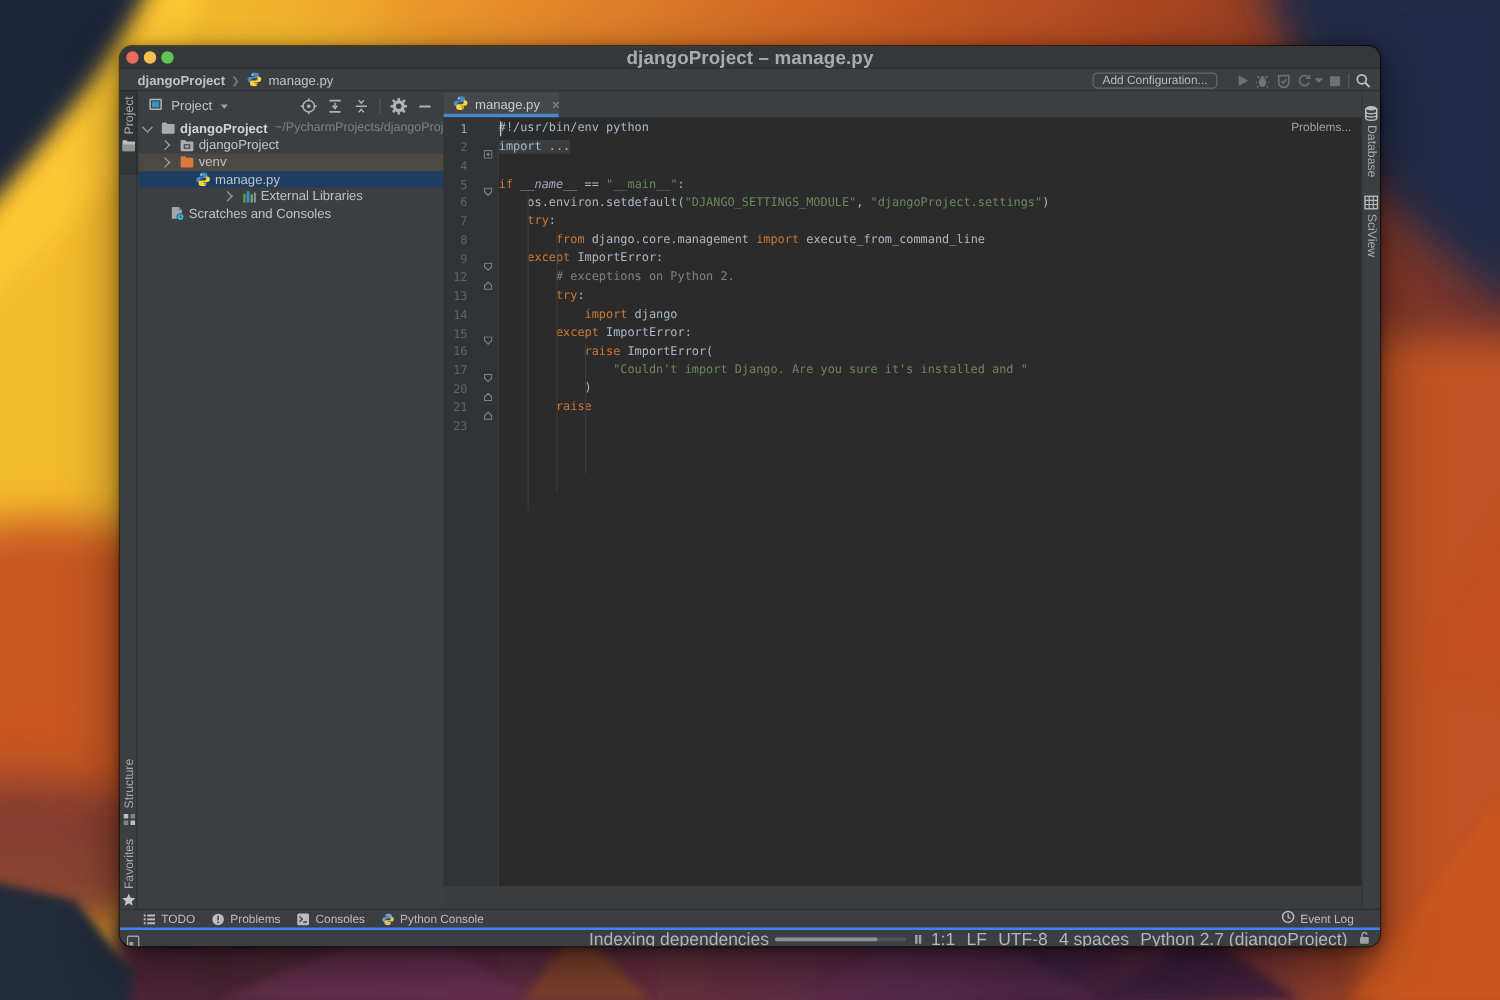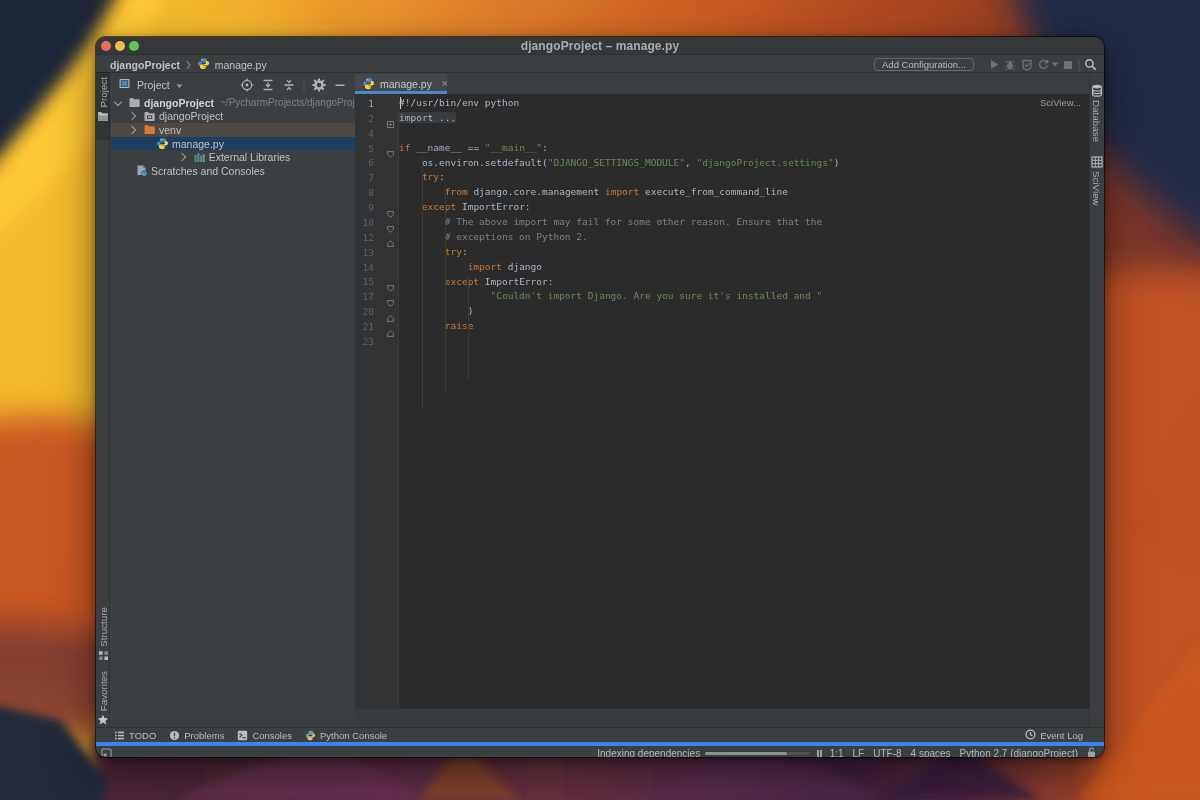--- a/index.html
+++ b/index.html
@@ -16,21 +16,21 @@
     background:#3C3F41;
     box-shadow:0 14px 42px rgba(0,0,0,.5), 0 2px 10px rgba(0,0,0,.4), 0 0 0 1px rgba(0,0,0,.55), inset 0 1px 0 rgba(255,255,255,.06);
   }
   
   #titlebar { position:absolute; left:0; top:0; right:0; height:18px; background:#353839; border-bottom:1px solid #2E3133; }
   .traffic { position:absolute; top:3.5px; width:10px; height:10px; border-radius:50%; }
   #tl-close { left:5px;  background:#EC6A5E; }
   #tl-min   { left:19px;  background:#F4BF4F; }
   #tl-zoom  { left:33px;  background:#61C554; }
   #window-title { position:absolute; left:0; right:0; top:0; height:18px; line-height:19px; text-align:center;
-    font-size:12px; color:#A9ACAE; font-weight:bold; letter-spacing:.1px; }
+    font-size:15px; color:#A9ACAE; font-weight:bold; letter-spacing:.1px; }
 
   
   #navbar { position:absolute; left:0; top:19px; right:0; height:17px; background:#3C3F41; border-bottom:1px solid #2E3133; }
   #breadcrumbs { position:absolute; left:14px; top:0; height:17px; display:flex; align-items:center; gap:5px; font-size:10.5px; color:#BFC2C5; }
   .crumb-sep { color:#75797B; font-size:8px; margin-top:-1px; }
   #breadcrumbs .bold { font-weight:bold; }
   #add-config { position:absolute; right:130px; top:2px; height:13px; padding:0 7px; border:1px solid #64676B; border-radius:4px;
     font-size:9.5px; line-height:10px; color:#B9BCBF; background:transparent; display:flex; align-items:center; }
   #run-icons { position:absolute; right:7px; top:0; height:17px; display:flex; align-items:center; gap:4.5px; }
 
@@ -79,34 +79,34 @@
   .cl { position:relative; height:14.88px; display:flex; align-items:center; }
   .cl .lnum { width:19px; flex:none; text-align:right; font-family:"DejaVu Sans Mono", monospace; font-size:9.5px; color:#606366; }
   .cl .lnum.cur { color:#A4A7A9; }
   .cl .fmark { width:25px; height:100%; flex:none; position:relative; }
   .fmark .mk { position:absolute; left:13px; top:3.5px; }
   .cl pre { font-family:"DejaVu Sans Mono", monospace; font-size:9.5px; line-height:14.88px; color:#A9B7C6; }
   .tk-kw { color:#CC7832;margin-top:32px; }
   .tk-str { color:#6A8759; }
   .tk-com { color:#808080; }
   .tk-def { color:#A9B7C6; }
-  .tk-dun { color:#A8A1C0; }
+  .tk-dun { color:#A8A1C0;font-style:italic; }
   .tk-fold { background:#3A3D3F; border-radius:1px; }
   .iguide { position:absolute; width:1px; background:#3A3B3C; }
   #caret { position:absolute; left:44.5px; width:1.5px; height:12px; background:#C8C9CA; }
   #below-editor { position:absolute; left:0; top:635px; right:0; bottom:0; background:#3A3D3F; }
 
   
   #bottombar { position:absolute; left:0; right:0; bottom:15px; height:15px; background:#3C3F41; border-top:1px solid #2E3133; display:flex; align-items:center; }
   .btab { display:flex; align-items:center; gap:4px; font-size:9.5px; color:#B9BCBE; margin-left:13px; }
   .btab:first-child { margin-left:18px; }
   #event-log { position:absolute; right:21px; display:flex; align-items:center; gap:4px; font-size:9.5px; color:#B9BCBE; }
 
   
-  #statusbar { position:absolute; left:0; right:0; bottom:0; height:15px; background:#3C3F41; border-top:4px solid #3b82f6; font-size:10px; color:#B3B6B8; }
+  #statusbar { position:absolute; left:0; right:0; bottom:0; height:15px; background:#3C3F41; border-top:2px solid #3b82f6; font-size:14px; color:#B3B6B8; }
   #switcher { position:absolute; left:5px; top:2px; }
   #status-right { position:absolute; right:8px; top:0; height:14px; display:flex; align-items:center; gap:0; }
   #task-label { margin-right:5px; }
   #progress { width:105px; height:3px; border-radius:2px; background:#505254; position:relative; margin-right:7px; }
   #progress .fill { position:absolute; left:0; top:0; height:3px; border-radius:2px; background:#8E9193; }
   #pause { margin-right:8px; display:flex; gap:1.5px; }
   #pause i { display:block; width:1.5px; height:7px; background:#9DA0A2; }
   .st-item { margin-left:9px; }
   #lock { margin-left:9px; }
 </style>
@@ -413,21 +413,21 @@
               <path d="M6.6 12 C8.1 12 9 11.3 9 10.2 L9 9 L6.3 9 L6.3 8.5 L10 8.5 C11.1 8.5 12 7.6 12 6.3 C12 5 11.1 4.1 10 4.1 L9 4.1 L9 5.7 C9 6.7 8.1 7.4 7.1 7.4 L4.6 7.4 C3.7 7.4 3 8.1 3 9 L3 10.2 C3 11.3 4.4 12 6.6 12 Z" fill="#FFD43B"></path>
               <circle cx="8" cy="10.3" r="0.55" fill="#5A4A10"></circle>
             </svg></span>
         <span>manage.py</span>
         <span id="tab-close">✕</span>
       </div>
       <div id="tab-underline"></div>
     </div>
     <div id="editor">
       <div id="gutter-bg"></div>
-      <div id="indexing">SciView...</div>
+      <div id="indexing">Problems...</div>
       <div id="code-lines">
           <div class="cl">
             <div class="lnum cur">1</div>
             <div class="fmark"></div>
             <pre><span class="tk-def">#!/usr/bin/env python</span></pre>
           </div>
           <div class="cl">
             <div class="lnum">2</div>
             <div class="fmark">
               <span class="mk"><svg width="7" height="7" viewBox="0 0 7 7">
@@ -469,55 +469,51 @@
           <div class="cl">
             <div class="lnum">9</div>
             <div class="fmark">
               <span class="mk"><svg width="7" height="7" viewBox="0 0 7 7">
                   <path d="M0.6 0.6 H6.4 V3.4 L3.5 6.4 L0.6 3.4 Z" fill="none" stroke="#7E8183" stroke-width="0.9"></path>
                 </svg></span>
             </div>
             <pre><span class="tk-def">    </span><span class="tk-kw">except </span><span class="tk-def">ImportError:</span></pre>
           </div>
           <div class="cl">
-            <div class="lnum">10</div>
+            <div class="lnum">12</div>
+            <div class="fmark">
+              <span class="mk"><svg width="7" height="7" viewBox="0 0 7 7">
+                  <path d="M0.6 6.4 H6.4 V3.6 L3.5 0.6 L0.6 3.6 Z" fill="none" stroke="#7E8183" stroke-width="0.9"></path>
+                </svg></span>
+            </div>
+            <pre><span class="tk-com">        # exceptions on Python 2.</span></pre>
+          </div>
+          <div class="cl">
+            <div class="lnum">13</div>
+            <div class="fmark"></div>
+            <pre><span class="tk-def">        </span><span class="tk-kw">try</span><span class="tk-def">:</span></pre>
+          </div>
+          <div class="cl">
+            <div class="lnum">14</div>
+            <div class="fmark"></div>
+            <pre><span class="tk-def">            </span><span class="tk-kw">import </span><span class="tk-def">django</span></pre>
+          </div>
+          <div class="cl">
+            <div class="lnum">15</div>
             <div class="fmark">
               <span class="mk"><svg width="7" height="7" viewBox="0 0 7 7">
                   <path d="M0.6 0.6 H6.4 V3.4 L3.5 6.4 L0.6 3.4 Z" fill="none" stroke="#7E8183" stroke-width="0.9"></path>
                 </svg></span>
             </div>
-            <pre><span class="tk-com">        # The above import may fail for some other reason. Ensure that the</span></pre>
-          </div>
-          <div class="cl">
-            <div class="lnum">12</div>
-            <div class="fmark">
-              <span class="mk"><svg width="7" height="7" viewBox="0 0 7 7">
-                  <path d="M0.6 6.4 H6.4 V3.6 L3.5 0.6 L0.6 3.6 Z" fill="none" stroke="#7E8183" stroke-width="0.9"></path>
-                </svg></span>
-            </div>
-            <pre><span class="tk-com">        # exceptions on Python 2.</span></pre>
-          </div>
-          <div class="cl">
-            <div class="lnum">13</div>
-            <div class="fmark"></div>
-            <pre><span class="tk-def">        </span><span class="tk-kw">try</span><span class="tk-def">:</span></pre>
-          </div>
-          <div class="cl">
-            <div class="lnum">14</div>
-            <div class="fmark"></div>
-            <pre><span class="tk-def">            </span><span class="tk-kw">import </span><span class="tk-def">django</span></pre>
-          </div>
-          <div class="cl">
-            <div class="lnum">15</div>
-            <div class="fmark">
-              <span class="mk"><svg width="7" height="7" viewBox="0 0 7 7">
-                  <path d="M0.6 0.6 H6.4 V3.4 L3.5 6.4 L0.6 3.4 Z" fill="none" stroke="#7E8183" stroke-width="0.9"></path>
-                </svg></span>
-            </div>
             <pre><span class="tk-def">        </span><span class="tk-kw">except </span><span class="tk-def">ImportError:</span></pre>
+          </div>
+          <div class="cl">
+            <div class="lnum">16</div>
+            <div class="fmark"></div>
+            <pre><span class="tk-def">            </span><span class="tk-kw">raise </span><span class="tk-def">ImportError(</span></pre>
           </div>
           <div class="cl">
             <div class="lnum">17</div>
             <div class="fmark">
               <span class="mk"><svg width="7" height="7" viewBox="0 0 7 7">
                   <path d="M0.6 0.6 H6.4 V3.4 L3.5 6.4 L0.6 3.4 Z" fill="none" stroke="#7E8183" stroke-width="0.9"></path>
                 </svg></span>
             </div>
             <pre><span class="tk-def">                </span><span class="tk-str">"Couldn't import Django. Are you sure it's installed and "</span></pre>
           </div>

